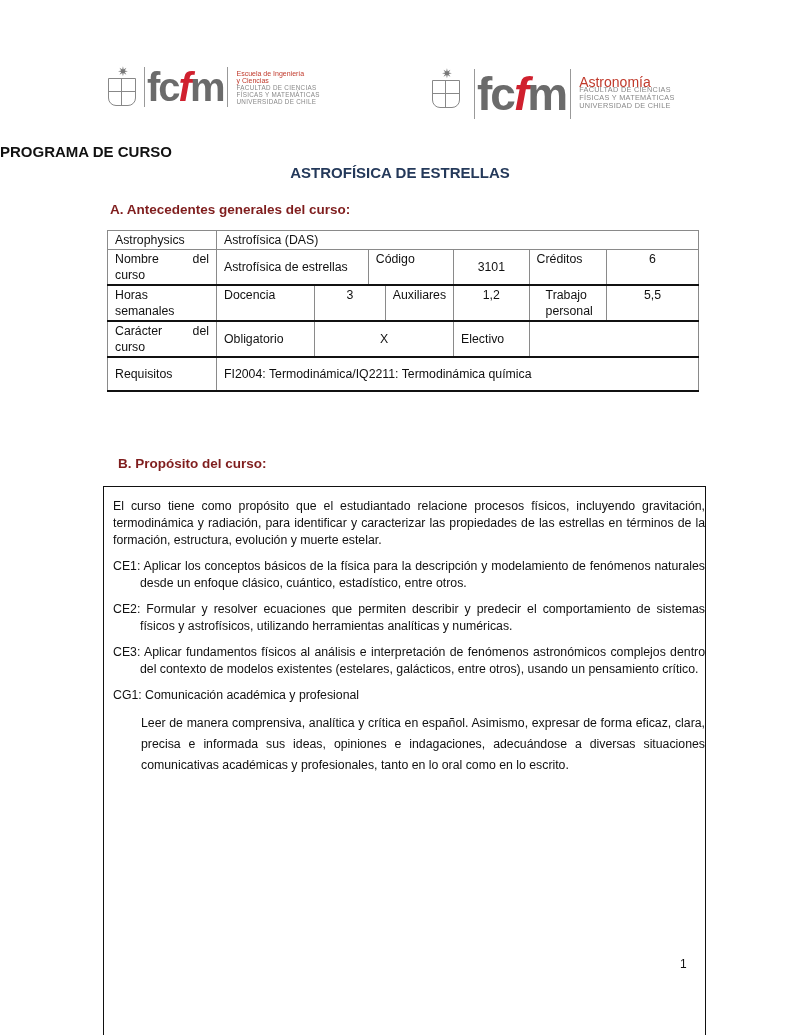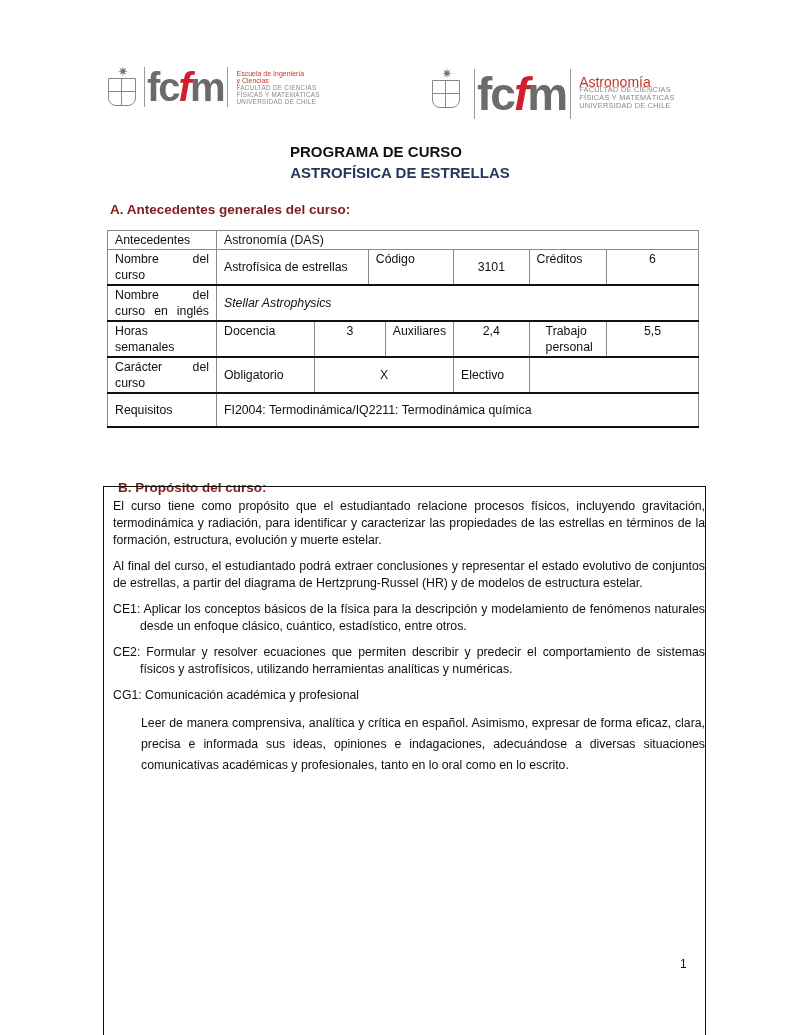--- a/index.html
+++ b/index.html
@@ -23,25 +23,25 @@
   .fcfm .red { color: #d0202e; font-style: italic; }
   .logo-right .fcfm { font-size: 46px; line-height: 46px; }
   .logo-right .crest { width: 40px; height: 52px; }
   .logo-right .vbar { height: 50px; }
   .logo-text { margin-left: 6px; font-size: 6.3px; line-height: 7px; color: #888; letter-spacing: 0.3px; }
   .logo-text .accent { color: #c0392b; font-size: 7px; letter-spacing: 0; }
   .logo-right .logo-text { font-size: 7.3px; line-height: 8px; }
   .logo-right .logo-text .accent { font-size: 14px; }
 
   
-  .title1 { position: absolute; left: 0; width: 752px; top: 143px; text-align: center; font-weight: bold; font-size: 15px; color: #111; }
+  .title1 { position: absolute; left: 0; width: 752px; top: 143px; text-align: left; font-weight: bold; font-size: 15px; color: #111; }
   .title2 { position: absolute; left: 0; width: 800px; top: 164px; text-align: center; font-weight: bold; font-size: 15px; color: #24395a; }
   .section-h { position: absolute; left: 110px; font-weight: bold; font-size: 13.5px; color: #7f1d1d; }
   .sec-a { top: 202px; }
-  .sec-b { top: 480px; padding-left: 8px; }
+  .sec-b { top: 456px; padding-left: 8px; }
 
   
   .info-table { position: absolute; left: 107px; top: 230px; width: 592px; border-collapse: collapse; font-size: 12.3px; color: #111; }
   .info-table td { border: 1.5px solid #8a8a8a; padding: 1px 7px; vertical-align: top; line-height: 16px; }
   .info-table tr.thick-top td { border-top: 2.5px solid #111; }
   .info-table tr.last td { border-bottom: 2.5px solid #111; }
   .jl { text-align: justify; text-align-last: justify; }
   .lab-wrap { display: block; }
   .c { text-align: center; }
   .mid { vertical-align: middle !important; }
@@ -106,45 +106,39 @@
         <col style="width:18px">
         <col style="width:67px">
         <col style="width:35px">
         <col style="width:42px">
         <col style="width:67px">
         <col style="width:67px">
         <col style="width:30px">
     </colgroup>
     <tbody>
         <tr>
-      <td>Antecedentes</td>
-      <td colspan="9">Astronomía (DAS)</td>
+      <td>Astrophysics</td>
+      <td colspan="9">Astrofísica (DAS)</td>
     </tr>
     <tr>
       <td>
             <span class="lab-wrap jl" style="display:block; width:94px;">Nombre del curso</span>
           </td>
       <td colspan="2" class="mid">Astrofísica de estrellas</td>
       <td colspan="2">Código</td>
       <td colspan="2" class="c mid">3101</td>
       <td>Créditos</td>
       <td colspan="2" class="c">6</td>
     </tr>
     <tr class="thick-top">
-      <td>
-            <span class="jl" style="display:block; width:94px;">Nombre del curso en inglés</span>
-          </td>
-      <td colspan="9" class="mid it">Stellar Astrophysics</td>
-    </tr>
-    <tr class="thick-top">
       <td style="width:80px;">Horas semanales</td>
       <td>Docencia</td>
       <td colspan="2" class="c">3</td>
       <td>Auxiliares</td>
-      <td colspan="2" class="c">2,4</td>
+      <td colspan="2" class="c">1,2</td>
       <td style="width:54px;padding-left:16px;">Trabajo personal</td>
       <td colspan="2" class="c">5,5</td>
     </tr>
     <tr class="thick-top">
       <td>
             <span class="jl" style="display:block; width:94px;">Carácter del curso</span>
           </td>
       <td class="mid">Obligatorio</td>
       <td colspan="3" class="c mid">X</td>
       <td colspan="2" class="mid">Electivo</td>
@@ -154,21 +148,21 @@
       <td class="mid" style="height:30px;">Requisitos</td>
       <td colspan="9" class="mid">FI2004: Termodinámica/IQ2211: Termodinámica química</td>
     </tr>
   </tbody>
     </table>
 
   <div class="section-h sec-b">B. Propósito del curso:</div>
 
   <div class="purpose">
     <p>El curso tiene como propósito que el estudiantado relacione procesos físicos, incluyendo gravitación, termodinámica y radiación, para identificar y caracterizar las propiedades de las estrellas en términos de la formación, estructura, evolución y muerte estelar.</p>
-    <p>Al final del curso, el estudiantado podrá extraer conclusiones y representar el estado evolutivo de conjuntos de estrellas, a partir del diagrama de Hertzprung-Russel (HR) y de modelos de estructura estelar.</p>
     <p class="comp">CE1: Aplicar los conceptos básicos de la física para la descripción y modelamiento de fenómenos naturales desde un enfoque clásico, cuántico, estadístico, entre otros.</p>
     <p class="comp">CE2: Formular y resolver ecuaciones que permiten describir y predecir el comportamiento de sistemas físicos y astrofísicos, utilizando herramientas analíticas y numéricas.</p>
+    <p class="comp">CE3: Aplicar fundamentos físicos al análisis e interpretación de fenómenos astronómicos complejos dentro del contexto de modelos existentes (estelares, galácticos, entre otros), usando un pensamiento crítico.</p>
     <p>CG1: Comunicación académica y profesional</p>
     <p class="cg-body">Leer de manera comprensiva, analítica y crítica en español. Asimismo, expresar de forma eficaz, clara, precisa e informada sus ideas, opiniones e indagaciones, adecuándose a diversas situaciones comunicativas académicas y profesionales, tanto en lo oral como en lo escrito.</p>
   </div>
 
   <div class="page-num">1</div>
 </div>
 
 </body></html>

